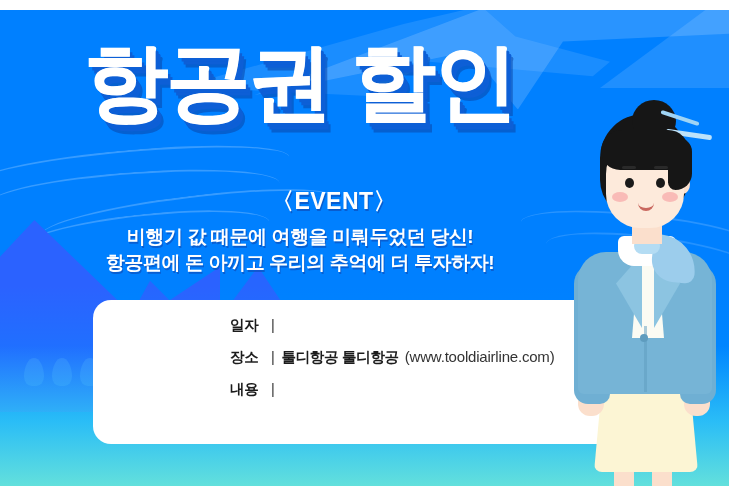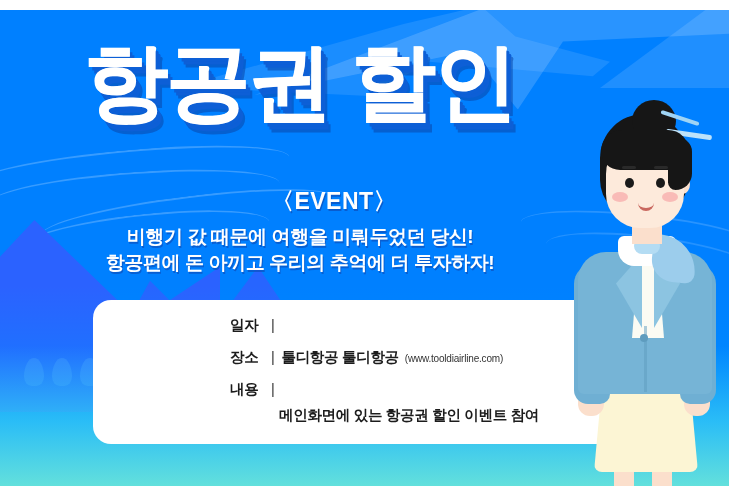--- a/index.html
+++ b/index.html
@@ -204,21 +204,21 @@
     margin-bottom: 13px;
     font-size: 14.5px;
     font-weight: 700;
     letter-spacing: -0.3px;
     white-space: nowrap;
   }
   .info-label { min-width: 34px; }
   .info-sep { margin: 0 7px; color: #333; font-weight: 500; }
   .info-value { font-weight: 700; }
   .info-url {
-    font-size: 10px;
+    font-size: 15px;
     font-weight: 400;
     color: #333333;
     margin-left: 6px;
     letter-spacing: -0.2px;
   }
   .info-row-2nd {
     margin-left: 49px;
     margin-top: -6px;
     font-size: 14.5px;
     font-weight: 700;
@@ -356,21 +356,20 @@
         <span class="info-sep">|</span>
         <span class="info-value">툴디항공 툴디항공</span>
         <span class="info-url">(www.tooldiairline.com)</span>
       </div>
 
       <div class="info-row">
         <span class="info-label">내용</span>
         <span class="info-sep">|</span>
       </div>
 
-      <div class="info-row-2nd">메인화면에 있는 항공권 할인 이벤트 참여</div>
 
     </div>
   </div>
 
   <div class="character">
 
     <div class="ch leg left"></div>
     <div class="ch leg right"></div>
     <div class="ch skirt"></div>
     <div class="ch hand-l"></div>

